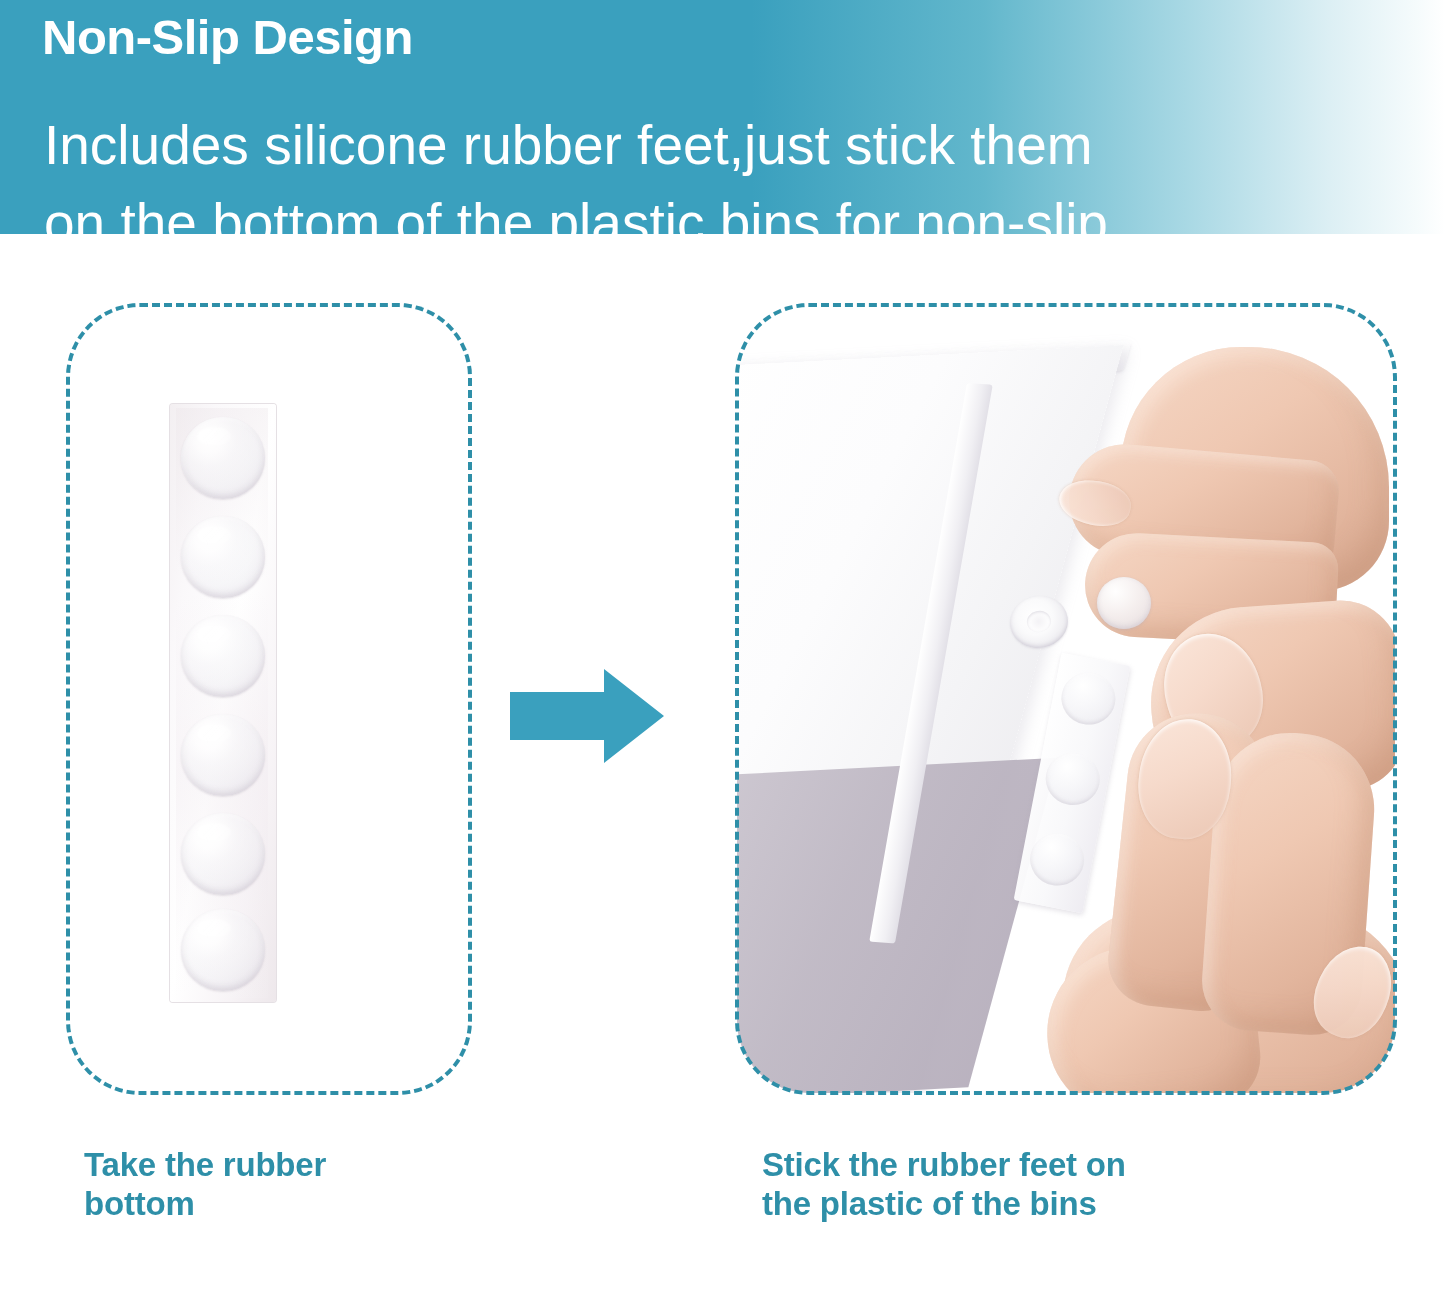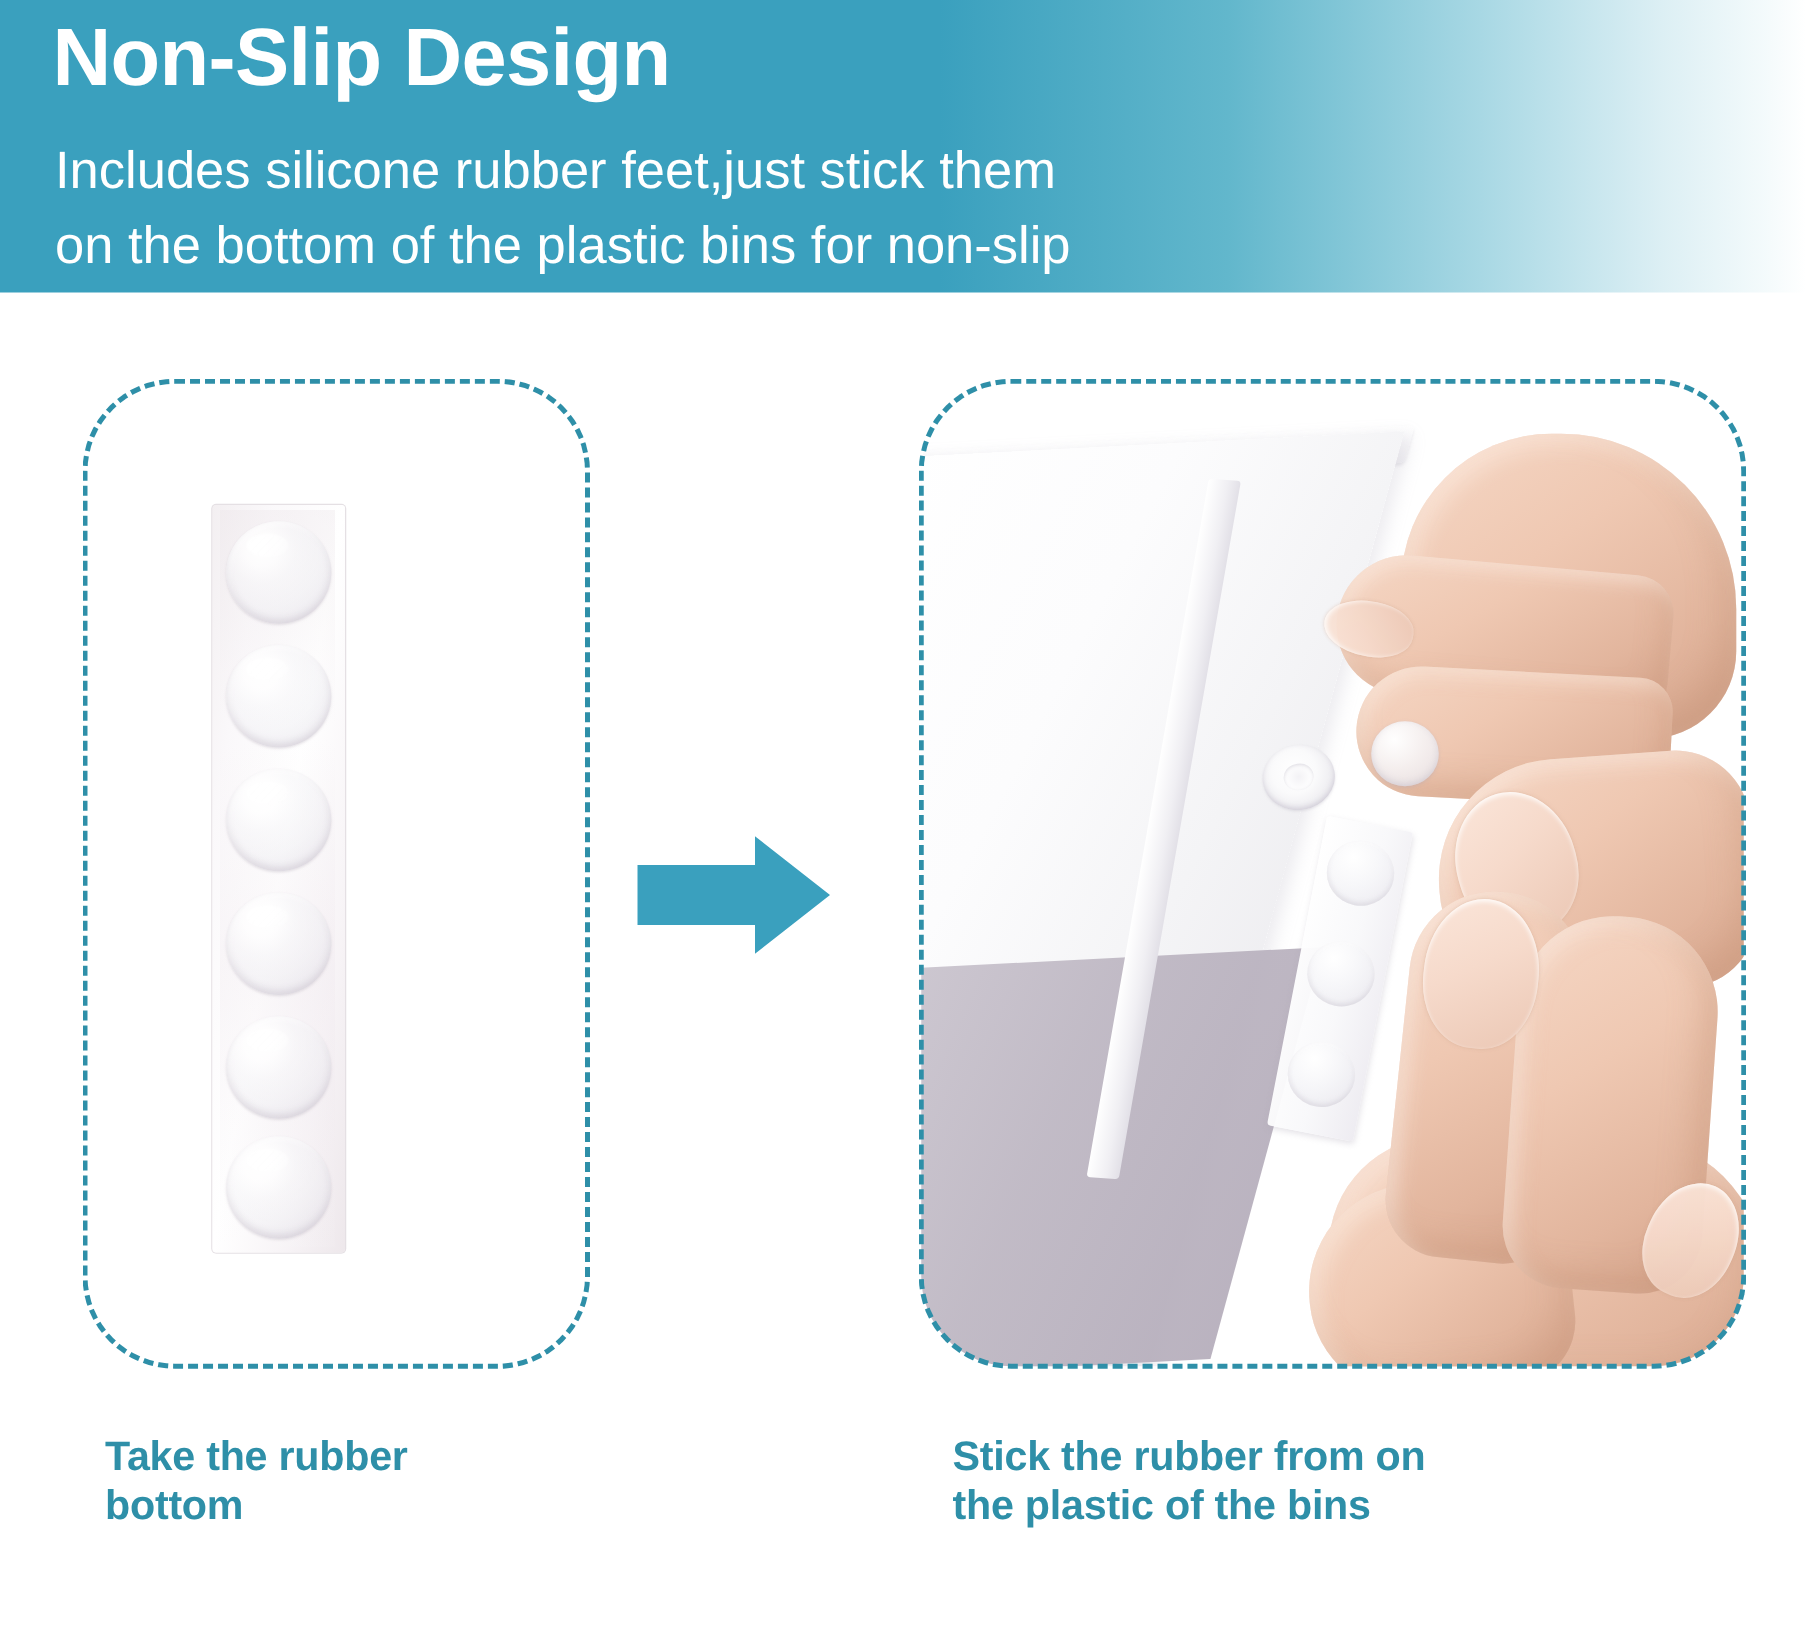--- a/index.html
+++ b/index.html
@@ -31,32 +31,32 @@
         #A8D8E4 82%,
         #DCEFF4 92%,
         #F5FBFC 98%,
         #FFFFFF 100%);
     overflow: hidden;
   }
   #header-title {
     position: absolute;
     left: 42px;
     top: 12px;
-    font-size: 65px;
+    font-size: 49px;
     font-weight: bold;
     color: #FFFFFF;
     letter-spacing: -0.5px;
     line-height: 1.05;
     white-space: nowrap;
   }
   #header-subtitle {
     position: absolute;
     left: 44px;
     top: 106px;
-    font-size: 42px;
+    font-size: 55px;
     font-weight: normal;
     color: #FFFFFF;
     line-height: 1.42;
     white-space: nowrap;
   }
   .sub-line { display: block; }
 
   
   .panel {
     position: absolute;
@@ -441,17 +441,17 @@
   </div>
 
   <div id="panel-right" class="panel"></div>
 
   <div id="caption-left" class="caption">
     <span class="cap-line">Take the rubber</span>
     <span class="cap-line">bottom</span>
   </div>
 
   <div id="caption-right" class="caption">
-    <span class="cap-line">Stick the rubber from on</span>
+    <span class="cap-line">Stick the rubber feet on</span>
     <span class="cap-line">the plastic of the bins</span>
   </div>
 
 </div>
 
 </body></html>

